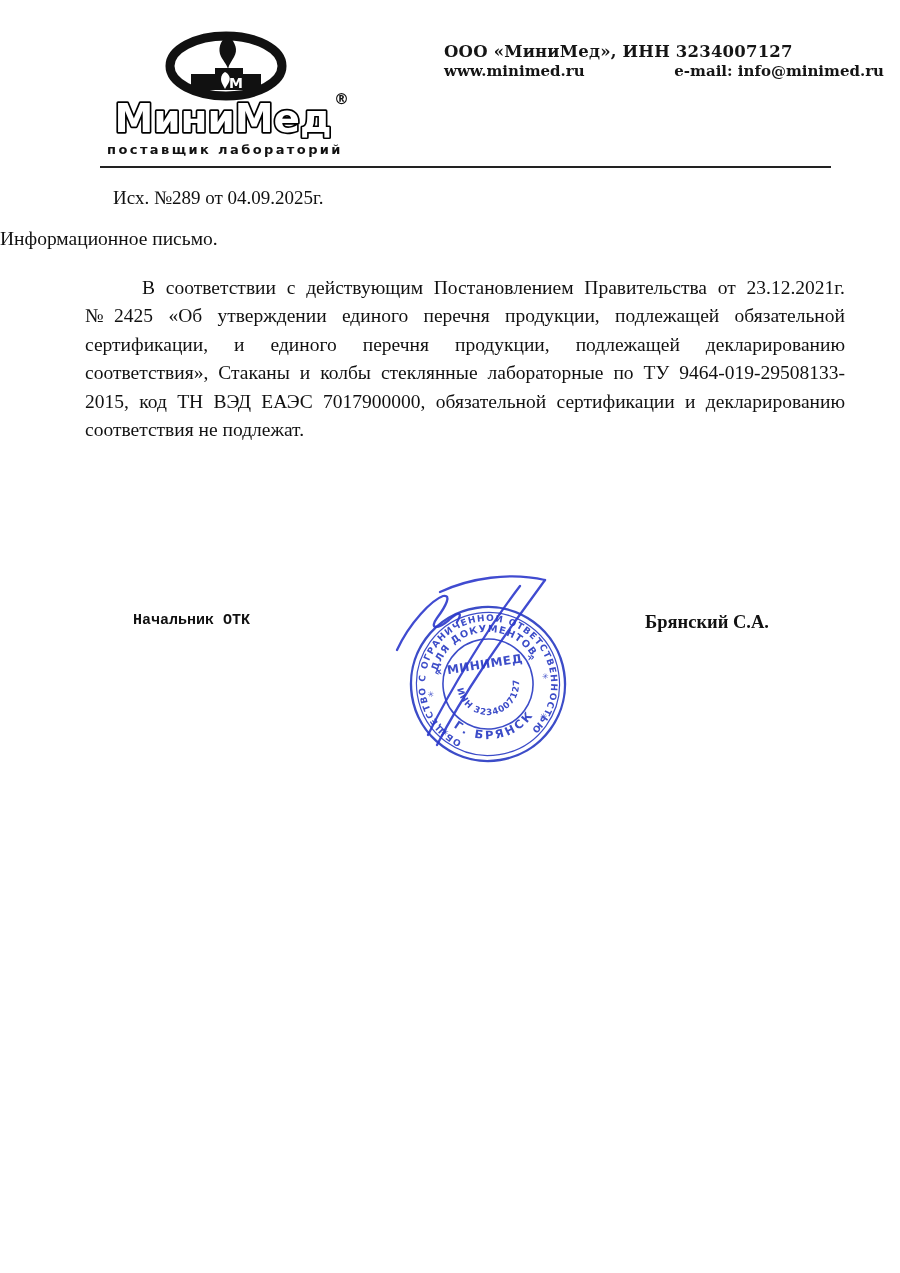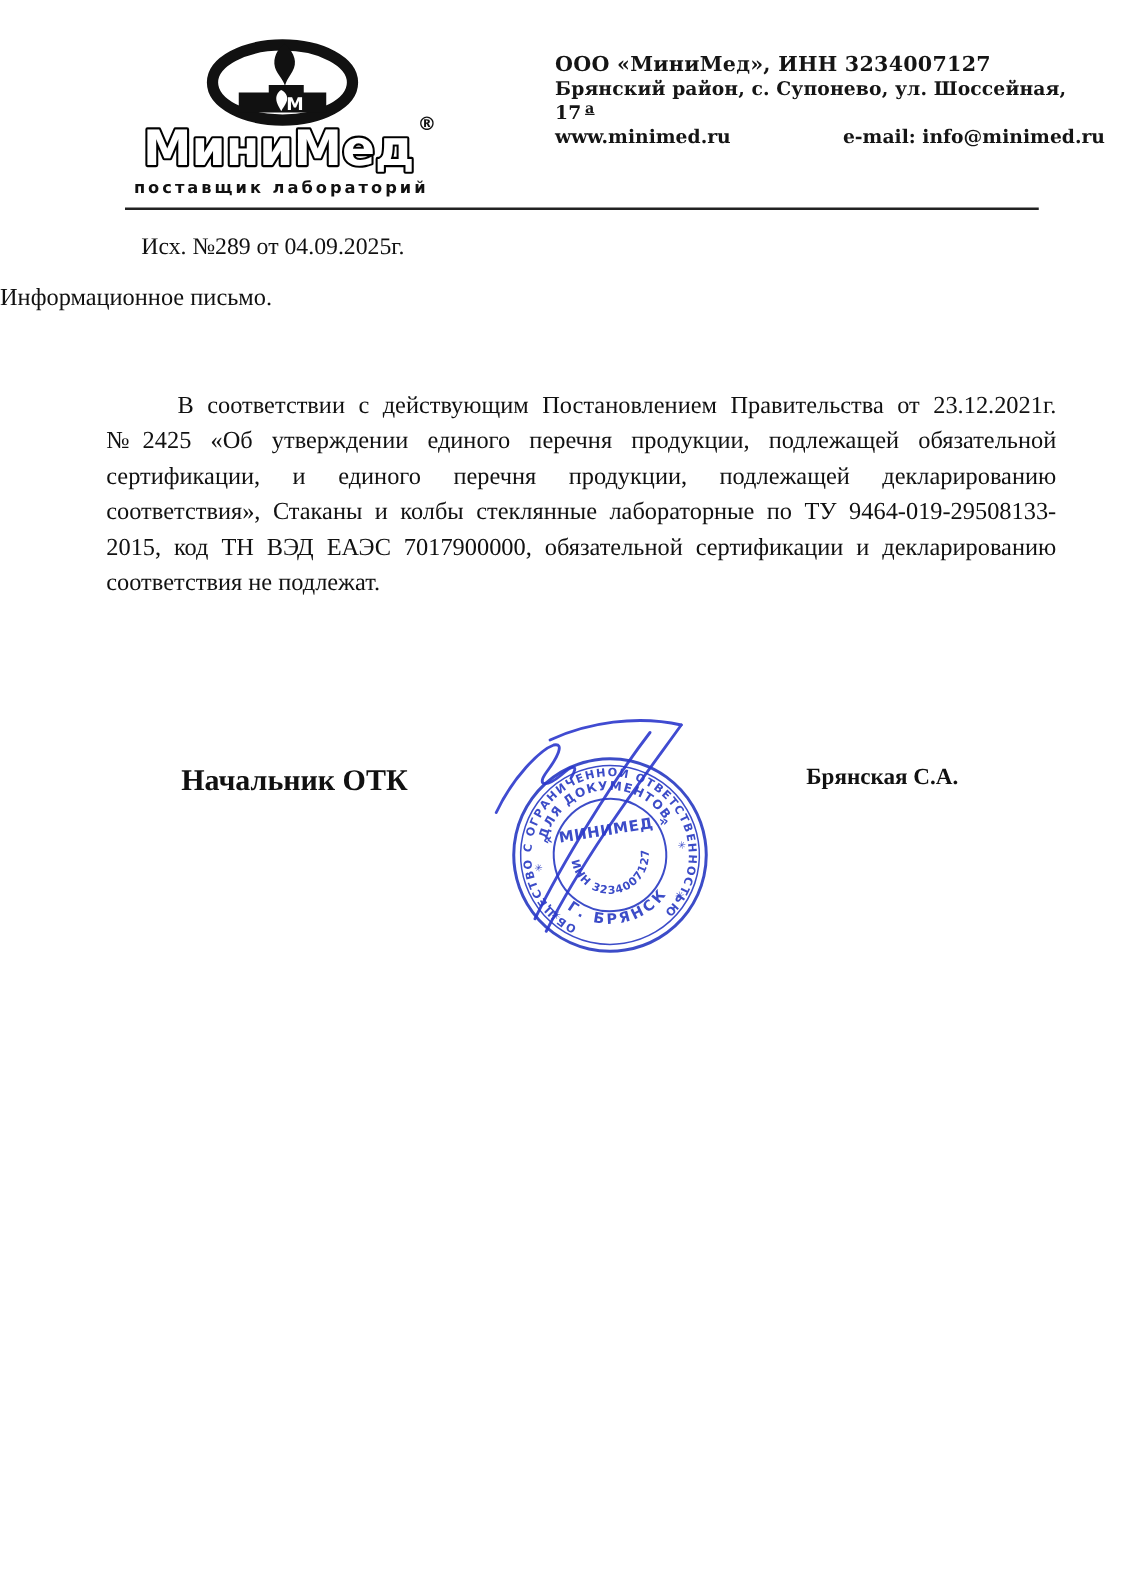--- a/index.html
+++ b/index.html
@@ -35,26 +35,26 @@
     position:absolute;left:113px;top:187px;
     font-size:19px;
   }
   .letter-title{
     position:absolute;left:0;top:228px;width:900px;
     text-align:left;font-size:19.5px;
   }
   .letter-body{
     position:absolute;left:85px;top:274px;width:760px;
     font-size:19.5px;line-height:28.4px;
-    text-align:justify;text-indent:57px;margin-top:37px;
+    text-align:justify;text-indent:57px;
   }
   
   .sig-title{
-    position:absolute;left:145px;top:612px;
-    font-size:24px;font-weight:bold;
+    position:absolute;left:133px;top:612px;
+    font-size:15px;font-weight:bold;font-family:Liberation Mono, monospace;
   }
   .sig-name{
     position:absolute;left:645px;top:612px;
     font-size:18.5px;font-weight:bold;
   }
   
   .stamp-svg{position:absolute;left:388px;top:584px;width:200px;height:200px;opacity:.93;}
   .stamp-svg text{font-family:"DejaVu Sans", sans-serif;}
   .autograph-svg{position:absolute;left:368px;top:566px;width:210px;height:200px;}
   .logo-svg text{font-family:"DejaVu Sans", sans-serif;}
@@ -72,35 +72,34 @@
       <path d="M122,44 C126,46 128,50 126,54 C125,56.5 123,58.5 122,61 C121,58.5 118,55 118,51 C118,47.5 120,45 122,44 Z" fill="#fff"></path>
       <text x="133" y="60" font-size="14" font-weight="bold" fill="#fff" text-anchor="middle">М</text>
     </g>
     <text x="120" y="104" text-anchor="middle" font-size="39" font-weight="bold" fill="#fff" stroke="#000" stroke-width="3.4" paint-order="stroke" stroke-linejoin="round">МиниМед</text>
     <text x="231" y="76" font-size="15" font-weight="bold" fill="#111">®</text>
     <text x="122" y="126" text-anchor="middle" font-size="13" font-weight="bold" letter-spacing="2.4" fill="#111">поставщик лабораторий</text>
   </svg>
 
   <div class="company-block">
     <div class="company-line1">ООО «МиниМед», ИНН 3234007127</div>
-    <div class="company-line"><span>Брянский район, с. Супонево,  ул. Шоссейная, 17</span><span class="sup-a">а</span></div>
     <div class="company-line-last">
       <span>www.minimed.ru</span>
       <span>e-mail: info@minimed.ru</span>
     </div>
   </div>
 
   <div class="header-rule"></div>
 
   <div class="ref-line">Исх. №289 от 04.09.2025г.</div>
   <div class="letter-title">Информационное письмо.</div>
   <div class="letter-body">В соответствии с действующим Постановлением Правительства от 23.12.2021г. №2425 «Об утверждении единого перечня продукции, подлежащей обязательной сертификации, и единого перечня продукции, подлежащей декларированию соответствия», Стаканы и колбы стеклянные лабораторные по ТУ 9464-019-29508133-2015, код ТН ВЭД ЕАЭС 7017900000, обязательной сертификации и декларированию соответствия не подлежат.</div>
 
   <div class="sig-title">Начальник ОТК</div>
-  <div class="sig-name">Брянская С.А.</div>
+  <div class="sig-name">Брянский С.А.</div>
 
   <svg class="stamp-svg" viewBox="0 0 200 200">
     <defs>
       <path id="ringPath" d="M 100,163 A 63,63 0 0 1 100,37 A 63,63 0 0 1 100,163"></path>
       <path id="docPath" d="M 48,100 A 52,52 0 0 1 152,100"></path>
       <path id="innPath" d="M 69,100 A 31,31 0 0 0 131,100"></path>
       <path id="cityPath" d="M 45,100 A 55,55 0 0 0 155,100"></path>
     </defs>
     <g transform="rotate(-9 100 100)">
       <g fill="none" stroke="#2e3fc4">

